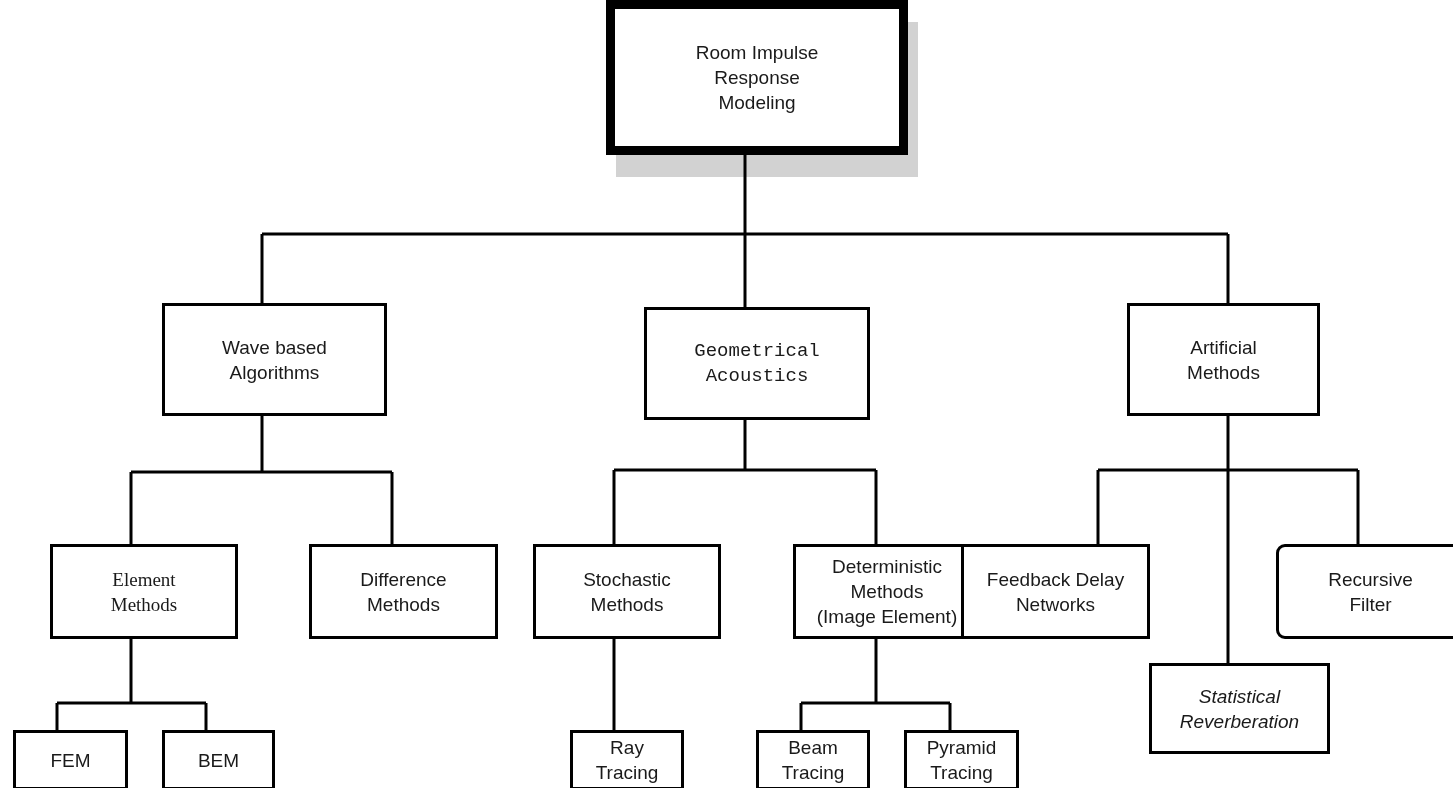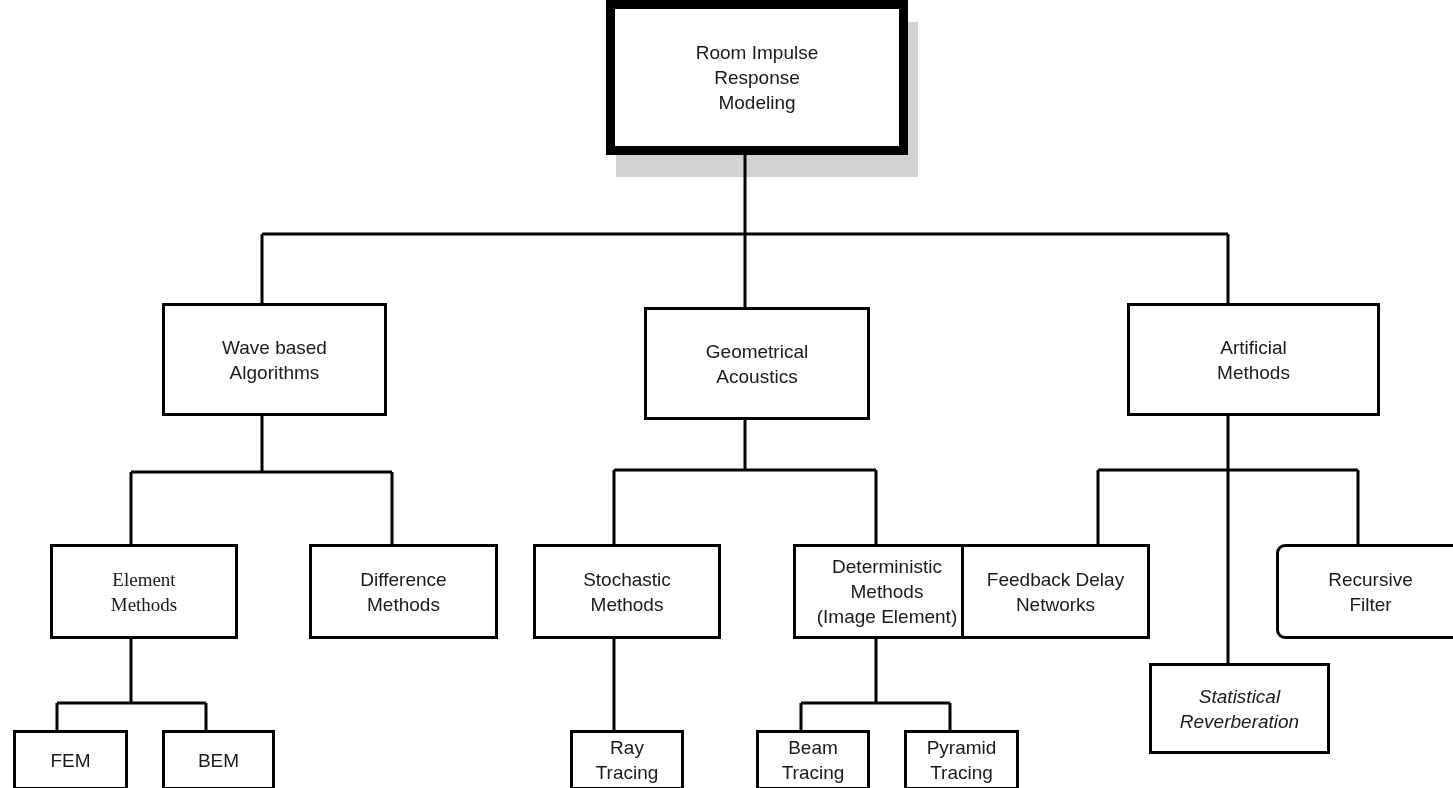--- a/index.html
+++ b/index.html
@@ -28,23 +28,23 @@
     <path d="M876 637 V703 M801 703 H950 M801 703 V731 M950 703 V731"></path>
   </g>
 </svg>
 
 <div class="node root" style="left:594px;top:0px;width:302px;height:155px;">Room Impulse
 Response
 Modeling</div>
 
 <div class="node" style="left:150px;top:303px;width:225px;height:113px;">Wave based
 Algorithms</div>
-<div class="node" style="left:632px;top:307px;width:226px;height:113px;">Geometrical
+<div class="node" style="left:632px;top:307px;width:226px;height:113px;font-family:Liberation Mono, monospace;">Geometrical
 Acoustics</div>
-<div class="node" style="left:1115px;top:303px;width:253px;height:113px;">Artificial
+<div class="node" style="left:1115px;top:303px;width:193px;height:113px;">Artificial
 Methods</div>
 
 <div class="node" style="left:38px;top:544px;width:188px;height:95px;font-family:Liberation Serif, serif;">Element
 Methods</div>
 <div class="node" style="left:297px;top:544px;width:189px;height:95px;text-align:center;">Difference
 Methods</div>
 <div class="node" style="left:521px;top:544px;width:188px;height:95px;">Stochastic
 Methods</div>
 <div class="node" style="left:781px;top:544px;width:188px;height:95px;">Deterministic
 Methods

